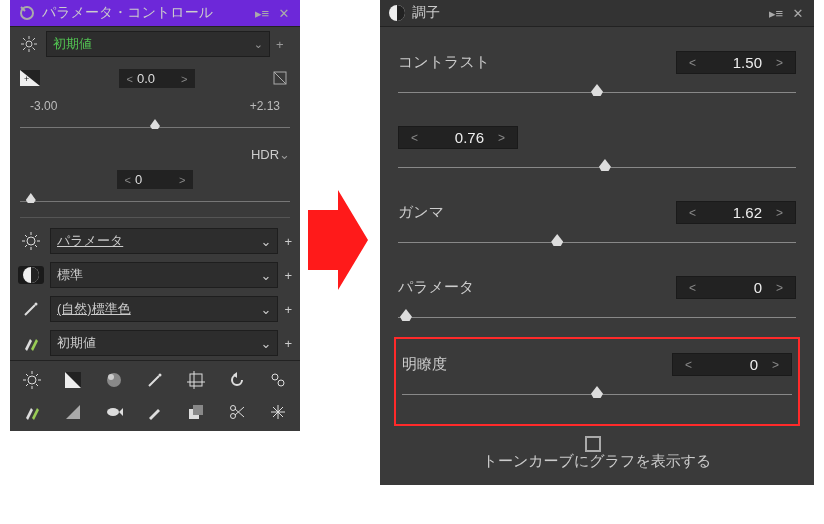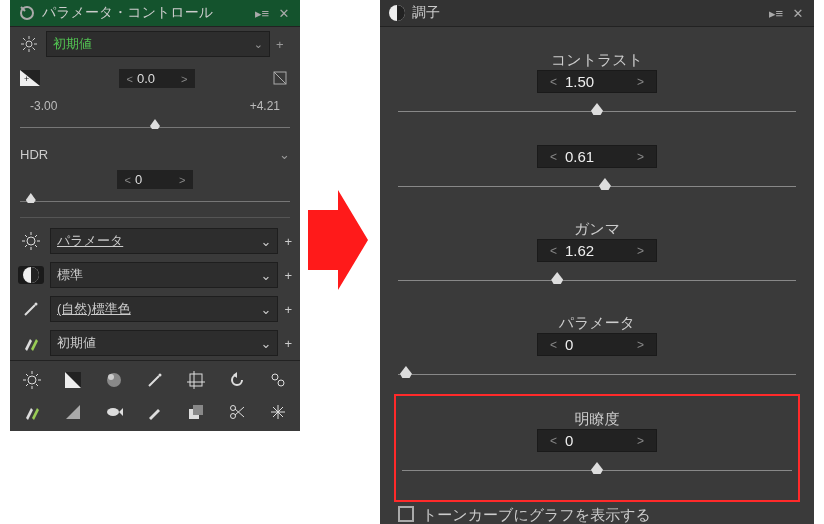--- a/index.html
+++ b/index.html
@@ -3,21 +3,21 @@
 <meta charset="utf-8">
 <style>
   * { box-sizing: border-box; margin: 0; padding: 0; font-family: "Meiryo", "Hiragino Sans", sans-serif; }
   body { background: #fff; width: 824px; height: 524px; position: relative; }
 
   .panel { position: absolute; background: #3a3a3a; color: #ccc; font-size: 13px; }
 
   
   .panel.left { left: 10px; top: 0; width: 290px; }
 
-  .titlebar { display: flex; align-items: center; padding: 4px 8px; background: #14532d; border-bottom: 1px solid #222; }
+  .titlebar { display: flex; align-items: center; padding: 4px 8px; background: #6d28d9; border-bottom: 1px solid #222; }
   .titlebar .title-icon { width: 18px; height: 18px; margin-right: 6px; display: flex; align-items:center; justify-content:center; }
   .titlebar .title { flex: 1; font-size: 14px; }
   .titlebar .menu-icon, .titlebar .close-icon { width: 16px; height: 16px; margin-left: 6px; display:flex; align-items:center; justify-content:center; color:#aaa; cursor:pointer; }
 
   .row { display:flex; align-items:center; padding: 4px 8px; }
   .row .cog { width: 22px; display:flex; justify-content:center; color:#ccc; }
   .row .plus { width: 16px; color:#999; }
   .select { flex:1; background:#2d2d2d; border:1px solid #1e1e1e; padding:3px 6px; margin: 0 6px; display:flex; align-items:center; justify-content:space-between; cursor:pointer; }
   .select .caret { color:#999; font-size:11px; }
   .initval { color: #52c352; }
@@ -27,21 +27,21 @@
   .spinner { background:#222; display:flex; align-items:center; padding:2px 4px; }
   .spinner .lt, .spinner .gt { color:#888; font-size:11px; padding:0 4px; cursor:pointer; }
   .spinner .val { min-width:40px; text-align:left; color:#ddd; }
   .pick-icon { width:18px; height:18px; }
   .range-labels { display:flex; justify-content:space-between; padding:2px 20px 6px; color:#bbb; font-size:12px;margin-top:7px; }
   .slider { position:relative; height:14px; margin:0 10px 10px; }
   .slider .track { position:absolute; left:0; right:0; top:8px; height:1px; background:#777; }
   .slider .thumb { position:absolute; top:0; width:10px; height:10px; background:#ddd; transform:translateX(-50%); clip-path: polygon(50% 0, 100% 70%, 80% 100%, 20% 100%, 0 70%); }
 
   .hdr-top { display:flex; align-items:center; justify-content:space-between; padding:4px 10px; }
-  .hdr-label { flex:1; }
+  .hdr-label { flex:1;text-align:right; }
   .hdr-caret { color:#999; }
   .hdr-spin { display:flex; justify-content:center; padding:4px 0; }
   .sep { height:1px; background:#555; margin:6px 10px; }
 
   .preset-row { display:flex; align-items:center; padding:4px 8px; }
   .preset-row .picon { width:26px; display:flex; justify-content:center; align-items:center; }
   .preset-row .psel { flex:1; background:#2d2d2d; border:1px solid #1e1e1e; padding:3px 6px; margin:0 6px; display:flex; justify-content:space-between; align-items:center; cursor:pointer; }
   .preset-row.active .picon { background:#1a1a1a; border-radius:3px; }
   .preset-row .under { text-decoration: underline; }
 
@@ -49,32 +49,32 @@
   .icon-grid .ibtn { display:flex; justify-content:center; align-items:center; height:22px; cursor:pointer; }
 
   
   .arrow { position:absolute; left:308px; top:190px; }
 
   
   .panel.right { left:380px; top:0; width:434px; }
   .titlebar.right-title { background:#333; }
   .tone-body { padding:10px 14px 14px; }
   .param { margin-bottom: 14px; }
-  .param .prow { display:flex; align-items:center; justify-content:space-between; padding:14px 4px 6px;flex-direction:column; }
+  .param .prow { display:flex; align-items:center; justify-content:space-between; padding:14px 4px 6px; }
   .param .plabel { font-size:15px; }
   .param .pspin { background:#222; display:flex; align-items:center; padding:2px 4px; border:1px solid #1a1a1a; }
   .param .pspin .lt, .param .pspin .gt { color:#888; font-size:12px; padding:0 8px; cursor:pointer; }
-  .param .pspin .val { min-width:64px; padding-right:6px; color:#eee; font-size:15px; }
+  .param .pspin .val { min-width:64px; text-align:right; padding-right:6px; color:#eee; font-size:15px; }
   .param .pslider { position:relative; height:16px; margin:2px 4px 0; }
   .param .pslider .ptrack { position:absolute; left:0; right:0; top:10px; height:1px; background:#888; }
   .param .pslider .pthumb { position:absolute; top:2px; width:12px; height:12px; background:#ddd; transform:translateX(-50%); clip-path: polygon(50% 0, 100% 65%, 80% 100%, 20% 100%, 0 65%); }
 
   .highlight-box { border:2px solid #ff2a2a; padding:0 2px 10px; margin-top:4px; }
 
-  .check-row { display:flex; align-items:flex-start; padding:4px 4px 0; font-size:15px; }
+  .check-row { display:flex; align-items:center; padding:10px 4px 0; font-size:15px;flex-direction:column; }
   .check-row .chk { width:16px; height:16px; border:2px solid #aaa; margin-right:8px; cursor:pointer; }
 
   svg { display:block; }
 </style>
 </head>
 <body>
 
 <div class="panel left">
   <div class="titlebar">
     <span class="title-icon">
@@ -126,21 +126,21 @@
     </div>
     <span class="pick-icon">
       <svg width="16" height="16">
           <rect x="2" y="2" width="12" height="12" fill="none" stroke="#aaa"></rect>
           <path d="M2 2 L14 14" stroke="#aaa"></path>
         </svg>
     </span>
   </div>
   <div class="range-labels">
     <span>-3.00</span>
-    <span>+4.21</span>
+    <span>+2.13</span>
   </div>
   <div class="slider">
     <div class="track"></div>
     <div class="thumb" style="left:50%"></div>
   </div>
 
   <div class="hdr-top">
     <span class="hdr-label">HDR</span>
     <span class="hdr-caret">⌄</span>
   </div>
@@ -356,21 +356,21 @@
           </div>
           <div class="pslider">
             <div class="ptrack"></div>
             <div class="pthumb" style="left:50%"></div>
           </div>
         </div>
         <div class="param">
           <div class="prow">
             <div class="pspin">
               <span class="lt">&lt;</span>
-              <span class="val">0.61</span>
+              <span class="val">0.76</span>
               <span class="gt">&gt;</span>
             </div>
           </div>
           <div class="pslider">
             <div class="ptrack"></div>
             <div class="pthumb" style="left:52%"></div>
           </div>
         </div>
         <div class="param">
           <div class="prow">

